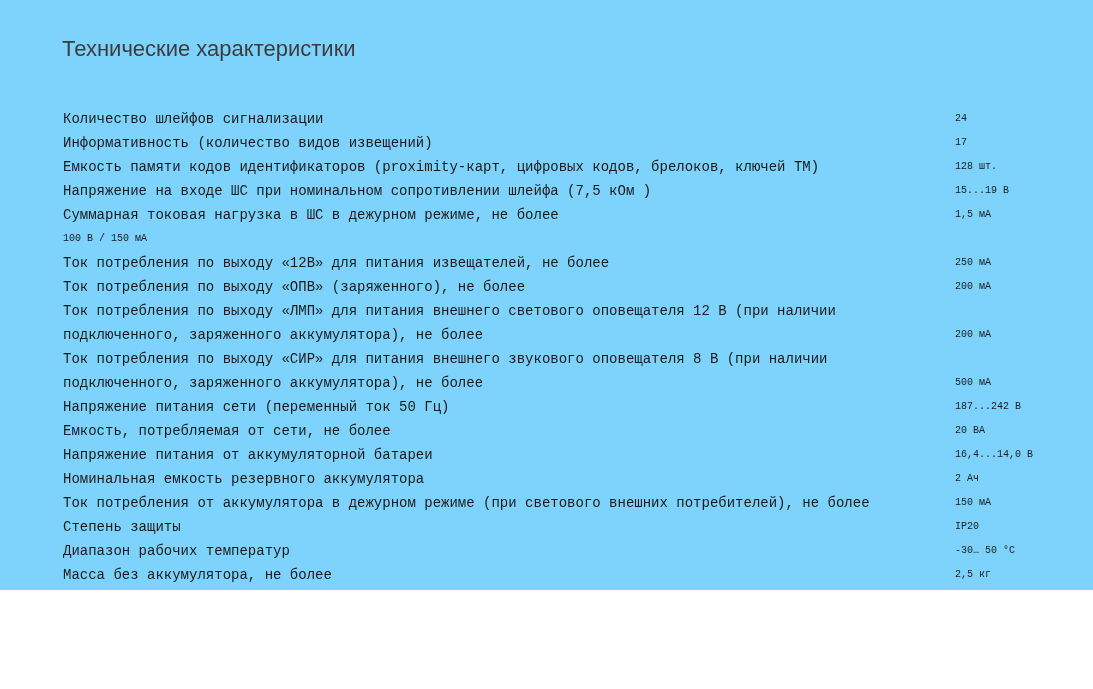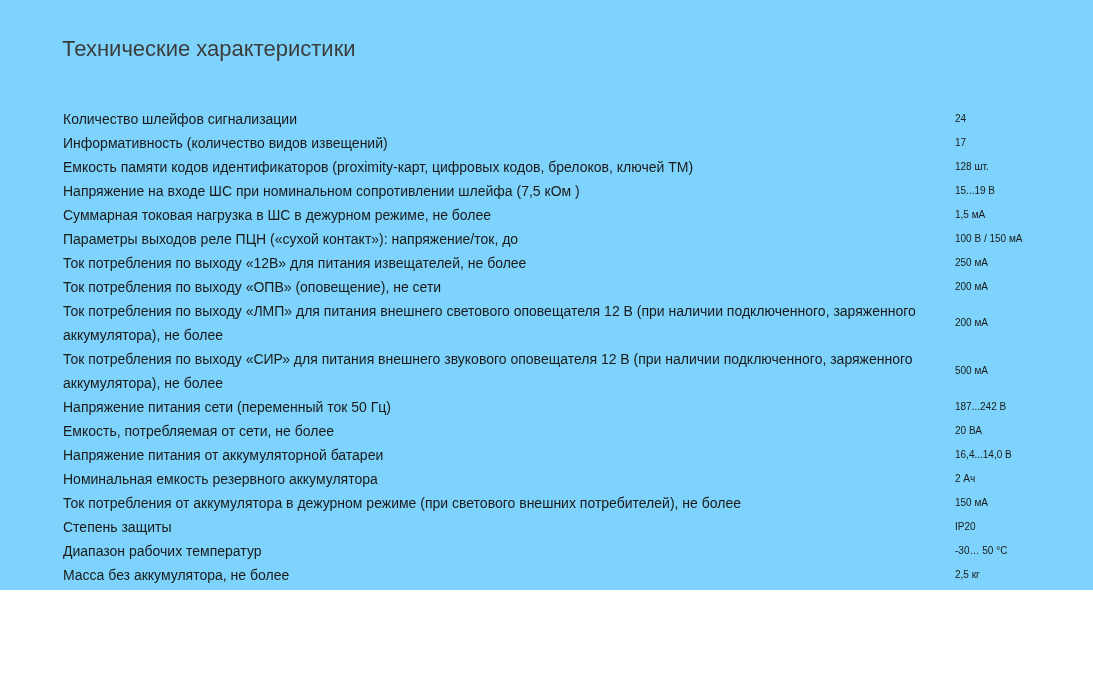--- a/index.html
+++ b/index.html
@@ -23,22 +23,23 @@
     font-weight: 400;
     line-height: 26px;
     color: #3c3c3c;
   }
   .spec-table {
     margin: 45px 0 0 63px;
     width: 980px;
   }
   .spec-row {
     display: flex;
-    align-items: center;
+    align-items: flex-end;
     width: 100%;
+    font-family: Liberation Mono, monospace;
   }
   .spec-label {
     flex: 1 1 auto;
     font-size: 14px;
     line-height: 24px;
     color: #1a1a1a;
     padding-right: 6px;
   }
   .spec-value {
     flex: 0 0 88px;
@@ -82,41 +83,40 @@
       <div class="spec-label">Напряжение на входе ШС при номинальном сопротивлении шлейфа (7,5 кОм )</div>
       <div class="spec-value">15...19 В</div>
     </div>
 
     <div class="spec-row">
       <div class="spec-label">Суммарная токовая нагрузка в ШС в дежурном режиме, не более</div>
       <div class="spec-value">1,5 мА</div>
     </div>
 
     <div class="spec-row">
-      <div class="spec-label">Параметры выходов реле ПЦН («сухой контакт»): напряжение/ток, до</div>
       <div class="spec-value">100 В / 150 мА</div>
     </div>
 
     <div class="spec-row">
       <div class="spec-label">Ток потребления по выходу «12В» для питания извещателей, не более</div>
       <div class="spec-value">250 мА</div>
     </div>
 
     <div class="spec-row">
-      <div class="spec-label">Ток потребления по выходу «ОПВ» (оповещение), не сети</div>
+      <div class="spec-label">Ток потребления по выходу «ОПВ» (заряженного), не более</div>
       <div class="spec-value">200 мА</div>
     </div>
 
     <div class="spec-row">
       <div class="spec-label">Ток потребления по выходу «ЛМП» для питания внешнего светового оповещателя 12 В (при наличии подключенного, заряженного аккумулятора), не более</div>
       <div class="spec-value">200 мА</div>
     </div>
 
     <div class="spec-row">
-      <div class="spec-label">Ток потребления по выходу «СИР» для питания внешнего звукового оповещателя 12 В (при наличии подключенного, заряженного аккумулятора), не более</div>
+      <div class="spec-label">Ток потребления по выходу «СИР» для питания внешнего звукового оповещателя 8 В (при наличии подключенного, заряженного аккумулятора), не более</div>
       <div class="spec-value">500 мА</div>
     </div>
 
     <div class="spec-row">
       <div class="spec-label">Напряжение питания сети (переменный ток 50 Гц)</div>
       <div class="spec-value">187...242 В</div>
     </div>
 
     <div class="spec-row">
       <div class="spec-label">Емкость, потребляемая от сети, не более</div>

